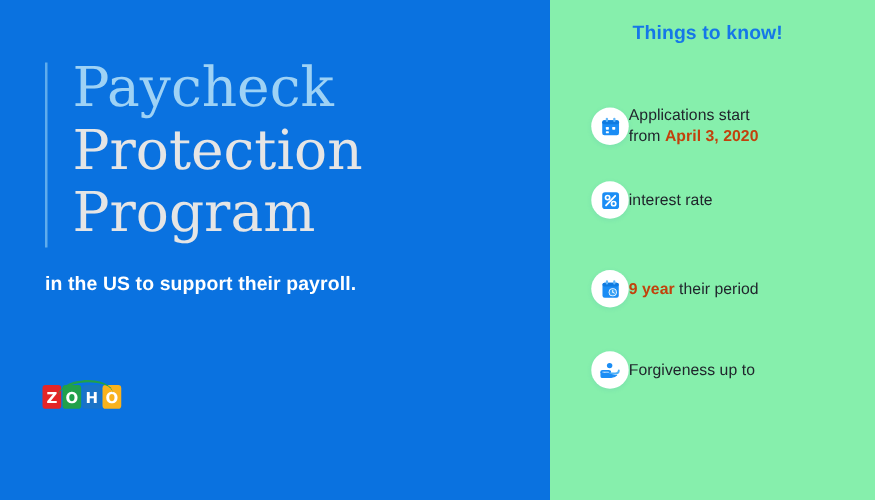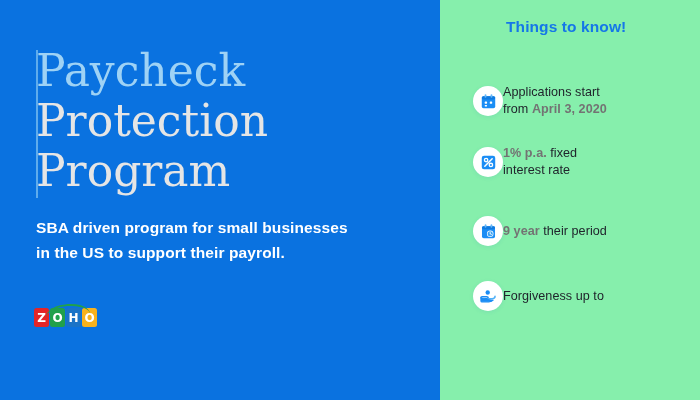--- a/index.html
+++ b/index.html
@@ -24,20 +24,21 @@
     left: 0;
     top: 0;
     width: 440px;
     height: 400px;
     background: #0a72e0;
   }
   #title-block {
     position: absolute;
     left: 36px;
     top: 46px;
+    padding-left: 22px;
   }
   #title-rule {
     position: absolute;
     left: 0;
     top: 4px;
     width: 2px;
     height: 148px;
     background: #6fb6ef;
     opacity: .85;
   }
@@ -156,39 +157,38 @@
     justify-content: center;
     box-shadow: 0 1px 4px rgba(30,110,200,.10);
   }
   .fact-icon-badge svg { display: block; }
   .fact-text {
     color: #20252c;
     font-size: 12.6px;
     line-height: 17px;
     letter-spacing: .05px;
   }
-  .fact-text b { font-weight: 700; color: #737373; }
+  .fact-text b { font-weight: 700; color: #c2410c; }
   .fact-text .nowrap { white-space: nowrap; display: block; }
 </style>
 </head>
 <body>
 
 <div id="canvas">
 
   <div id="left-panel">
 
     <div id="title-block">
       <div id="title-rule"></div>
       <div class="title-line accent">Paycheck</div>
       <div class="title-line plain">Protection</div>
       <div class="title-line plain">Program</div>
     </div>
 
     <div id="subtitle">
-      <span class="sub-line">SBA driven program for small businesses</span>
       <span class="sub-line">in the US to support their payroll.</span>
     </div>
 
     <div id="zoho-logo">
       <div id="zoho-swoosh"></div>
       <div class="zoho-tile t0">Z</div>
       <div class="zoho-tile t1">O</div>
       <div class="zoho-tile t2">H</div>
       <div class="zoho-tile t3">O</div>
     </div>
@@ -223,21 +223,20 @@
     <div class="fact-row" style="top:71px">
       <div class="fact-icon-badge">
         <svg width="17" height="17" viewBox="0 0 24 24">
           <rect x="2.5" y="2.5" width="19" height="19" rx="3.2" fill="#1b8df5"></rect>
           <circle cx="8.6" cy="8.6" r="2.4" fill="none" stroke="#ffffff" stroke-width="1.9"></circle>
           <circle cx="15.4" cy="15.4" r="2.4" fill="none" stroke="#ffffff" stroke-width="1.9"></circle>
           <line x1="17.2" y1="6.6" x2="6.8" y2="17.4" stroke="#ffffff" stroke-width="2.1" stroke-linecap="round"></line>
         </svg>
       </div>
       <div class="fact-text">
-        <span class="nowrap"><b>1% p.a.</b><span> fixed</span></span>
         <span class="nowrap">interest rate</span>
       </div>
     </div>
 
     <div class="fact-row" style="top:142px">
       <div class="fact-icon-badge">
         <svg width="17" height="17" viewBox="0 0 24 24">
           <rect x="2.8" y="4.5" width="18.4" height="17" rx="2.5" fill="#1b8df5"></rect>
           <rect x="2.8" y="4.5" width="18.4" height="4.2" rx="2.1" fill="#0f7ae0"></rect>
           <rect x="6.6" y="1.8" width="2.5" height="4.8" rx="1.25" fill="#63b6f8"></rect>

